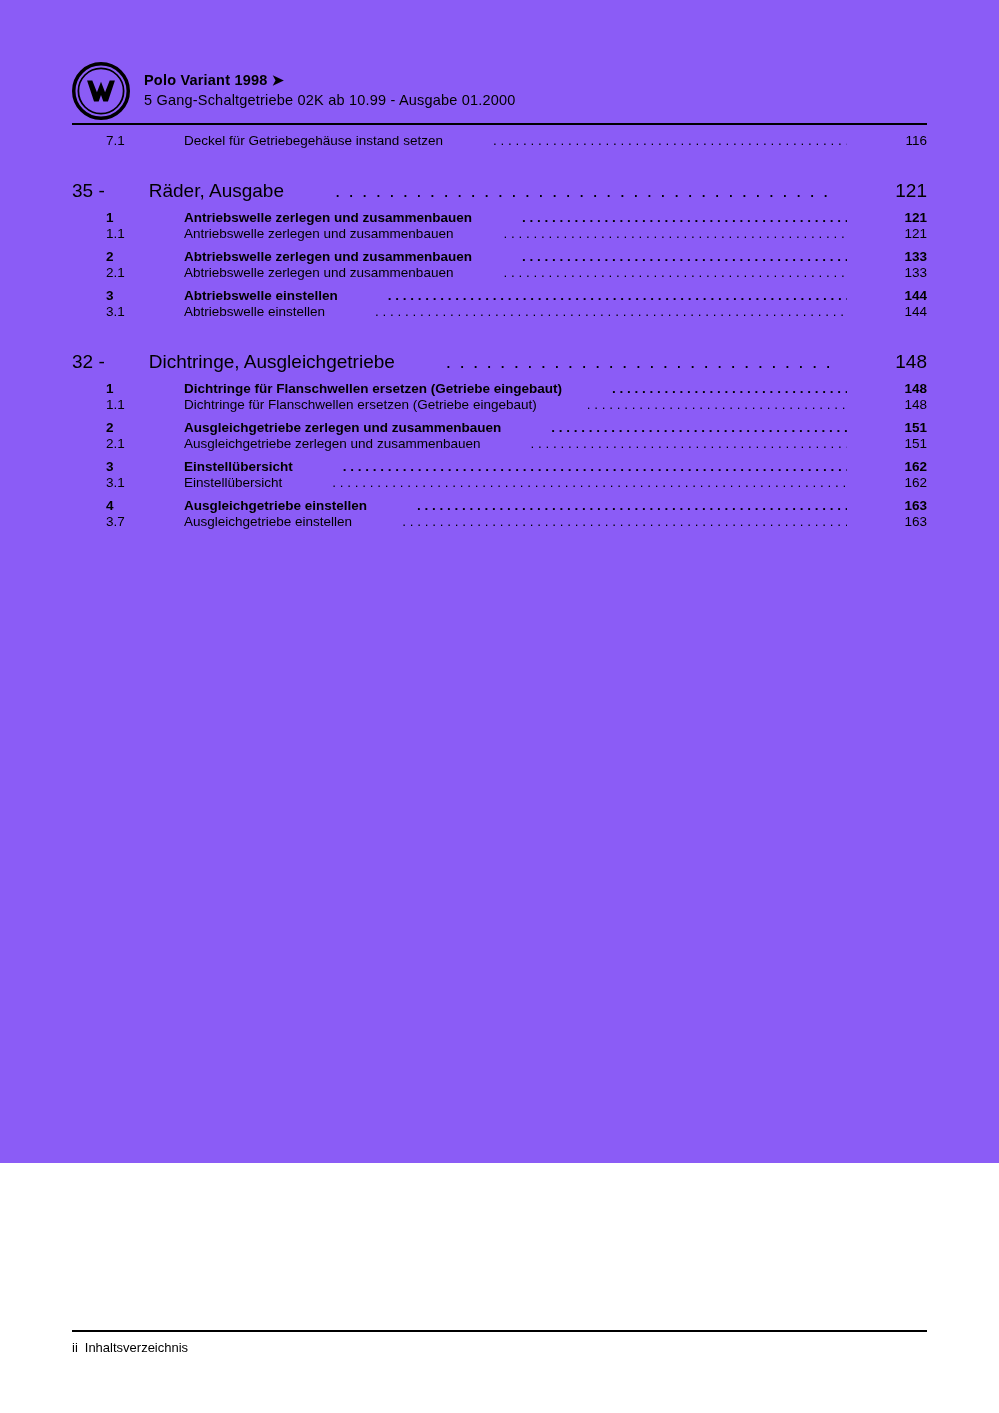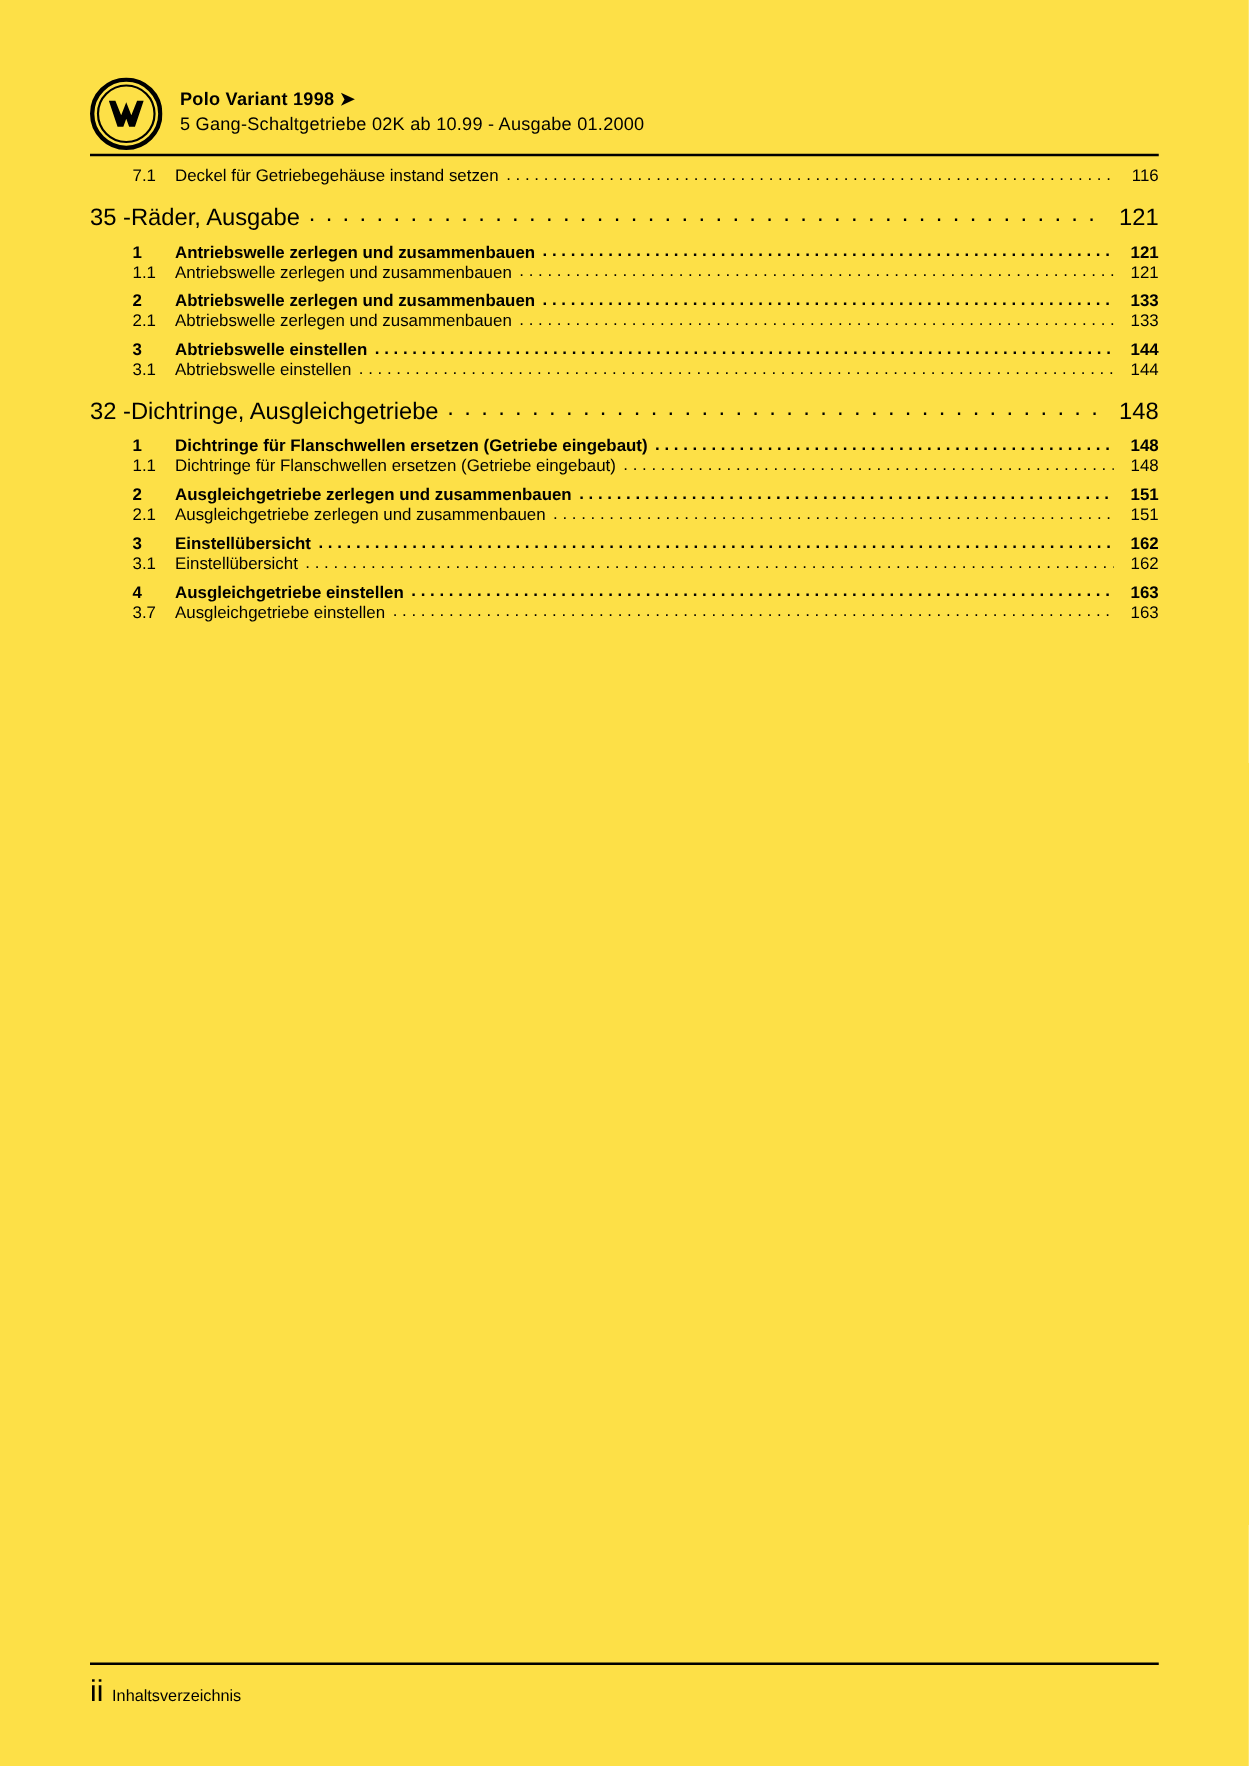--- a/index.html
+++ b/index.html
@@ -13,22 +13,22 @@
     position: relative;
     font-family: "Liberation Sans", sans-serif;
     color: #000000;
     overflow: hidden;
   }
 
   .page {
     position: absolute;
     left: 0; top: 0;
     width: 999px;
-    height: 1413px;
-    background: #fde047;
+    height: 1163px;
+    background: #8b5cf6;
   }
 
   
   .header {
     position: absolute;
     left: 72px;
     top: 62px;
     width: 855px;
     height: 60px;
   }
@@ -70,30 +70,31 @@
   
   .toc {
     position: absolute;
     left: 72px;
     top: 132px;
     width: 855px;
   }
 
   .row {
     display: flex;
-    align-items: flex-start;
+    align-items: flex-end;
     width: 100%;
     white-space: nowrap;
+    gap: 44px;
   }
 
   
   .row.chapter {
     font-size: 19px;
     font-weight: normal;
-    margin-top: 16px;
+    margin-top: 32px;
     margin-bottom: 6px;
   }
   .row.chapter .leader { margin: 0 3px; }
 
   
   .row.lvl1 {
     font-size: 13.5px;
     font-weight: bold;
     margin-top: 8px;
   }
@@ -153,21 +154,21 @@
     background: #000000;
   }
   .footer {
     position: absolute;
     left: 72px;
     top: 1340px;
     display: flex;
     align-items: baseline;
   }
   .footer-page {
-    font-size: 24px;
+    font-size: 13px;
     padding-right: 7px;
   }
   .footer-label {
     font-size: 13px;
   }
 </style>
 </head>
 <body>
 
 <div class="page">

